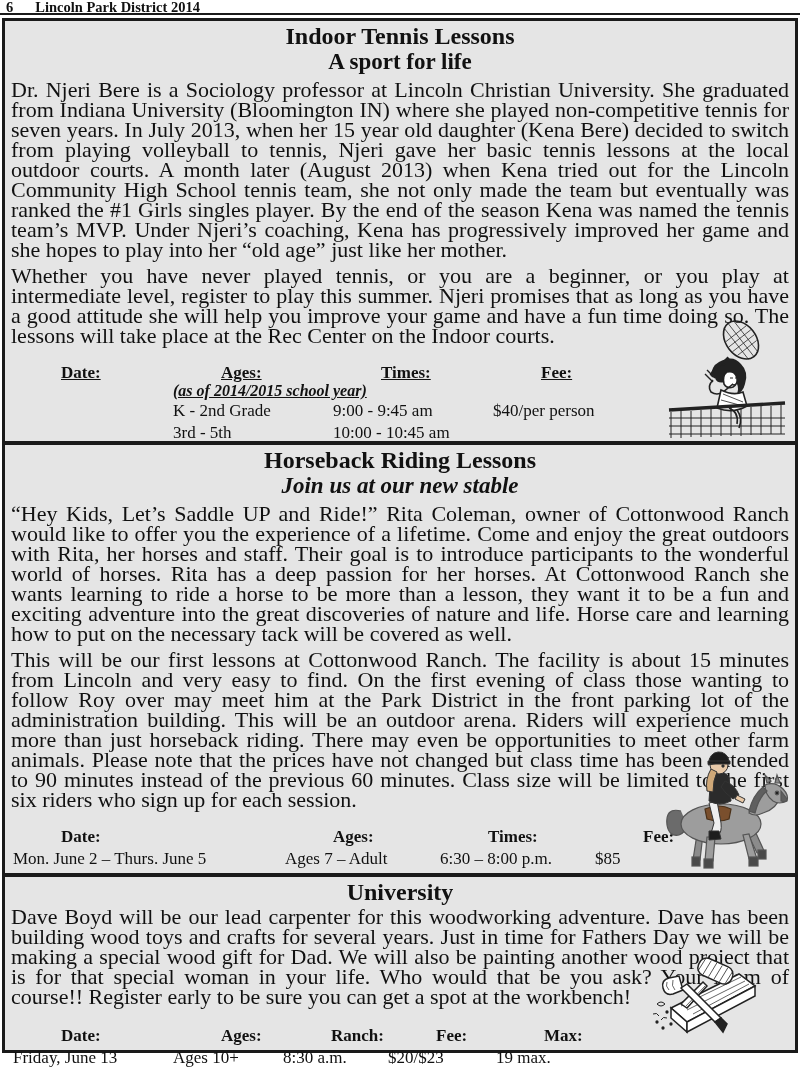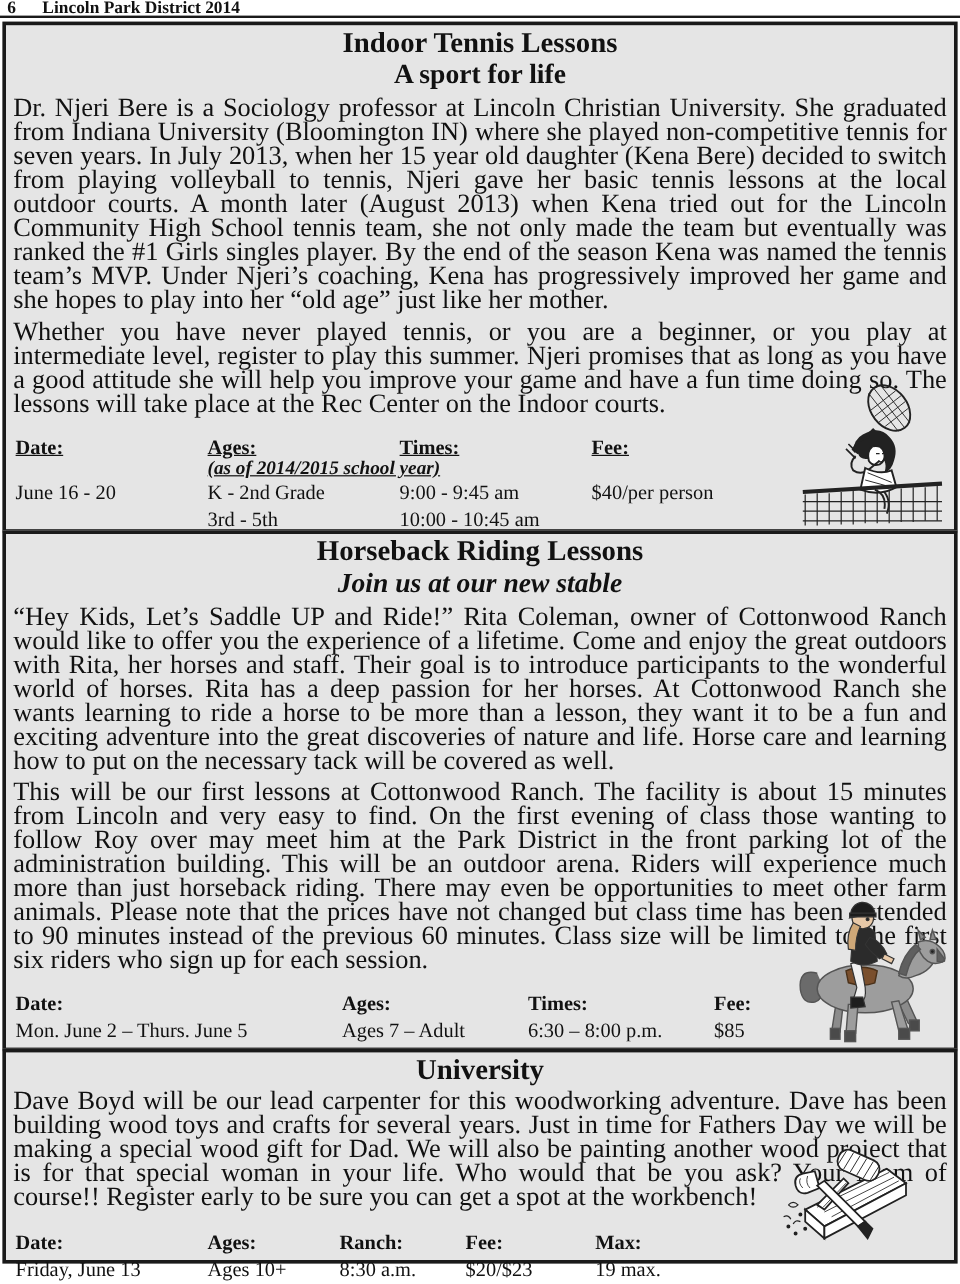--- a/index.html
+++ b/index.html
@@ -30,21 +30,21 @@
   .sec-subtitle {
     text-align: center; font-weight: bold; font-size: 23px; line-height: 25px;
   }
   .sec-subtitle.italic { font-style: italic; }
   p.body {
     font-size: 22px; line-height: 20px; text-align: justify; margin-top: 6px;
   }
   p.body.nogap { }
   
   .sched { display: grid; font-size: 17px; line-height: 22px; padding-left: 2px; }
-  .sched .hdr { font-weight: bold; }
+  .sched .hdr { font-weight: bold; margin-left: 48px; }
   .sched .hdr.u { text-decoration: underline; }
   .sched .note {
     font-size: 16px; font-weight: bold; font-style: italic;
     text-decoration: underline; height: 16px; line-height: 14px; white-space: nowrap;
   }
   .sched .spacer { height: 16px; }
   #tennis-sched { grid-template-columns: 160px 160px 160px 1fr; margin-top: 16px; }
   #horse-sched  { grid-template-columns: 272px 155px 155px 1fr; margin-top: 16px; }
   #wood-sched   { grid-template-columns: 160px 110px 105px 108px 1fr; margin-top: 18px; }
   .rowline { display: contents; }
@@ -67,21 +67,20 @@
   <div class="section" id="sec-tennis">
     <div class="sec-title">Indoor Tennis Lessons</div>
     <div class="sec-subtitle">A sport for life</div>
     <p class="body">Dr. Njeri Bere is a Sociology professor at Lincoln Christian University. She graduated from Indiana University (Bloomington IN) where she played non-competitive tennis for seven years. In July 2013, when her 15 year old daughter (Kena Bere) decided to switch from playing volleyball to tennis, Njeri gave her basic tennis lessons at the local outdoor courts. A month later (August 2013) when Kena tried out for the Lincoln Community High School tennis team, she not only made the team but eventually was ranked the #1 Girls singles player. By the end of the season Kena was named the tennis team’s MVP. Under Njeri’s coaching, Kena has progressively improved her game and she hopes to play into her “old age” just like her mother.</p>
     <p class="body nogap">Whether you have never played tennis, or you are a beginner, or you play at intermediate level, register to play this summer. Njeri promises that as long as you have a good attitude she will help you improve your game and have a fun time doing so. The lessons will take place at the Rec Center on the Indoor courts.</p>
 
     <div class="sched" id="tennis-sched">
       <div>
         <div class="hdr u">Date:</div>
         <div class="spacer"></div>
-        <div>June 16 - 20</div>
       </div>
       <div>
         <div class="hdr u">Ages:</div>
         <div class="note">(as of 2014/2015 school year)</div>
         <div>K - 2nd Grade</div>
         <div>3rd - 5th</div>
         <div>6th - up</div>
       </div>
       <div>
         <div class="hdr u">Times:</div>

